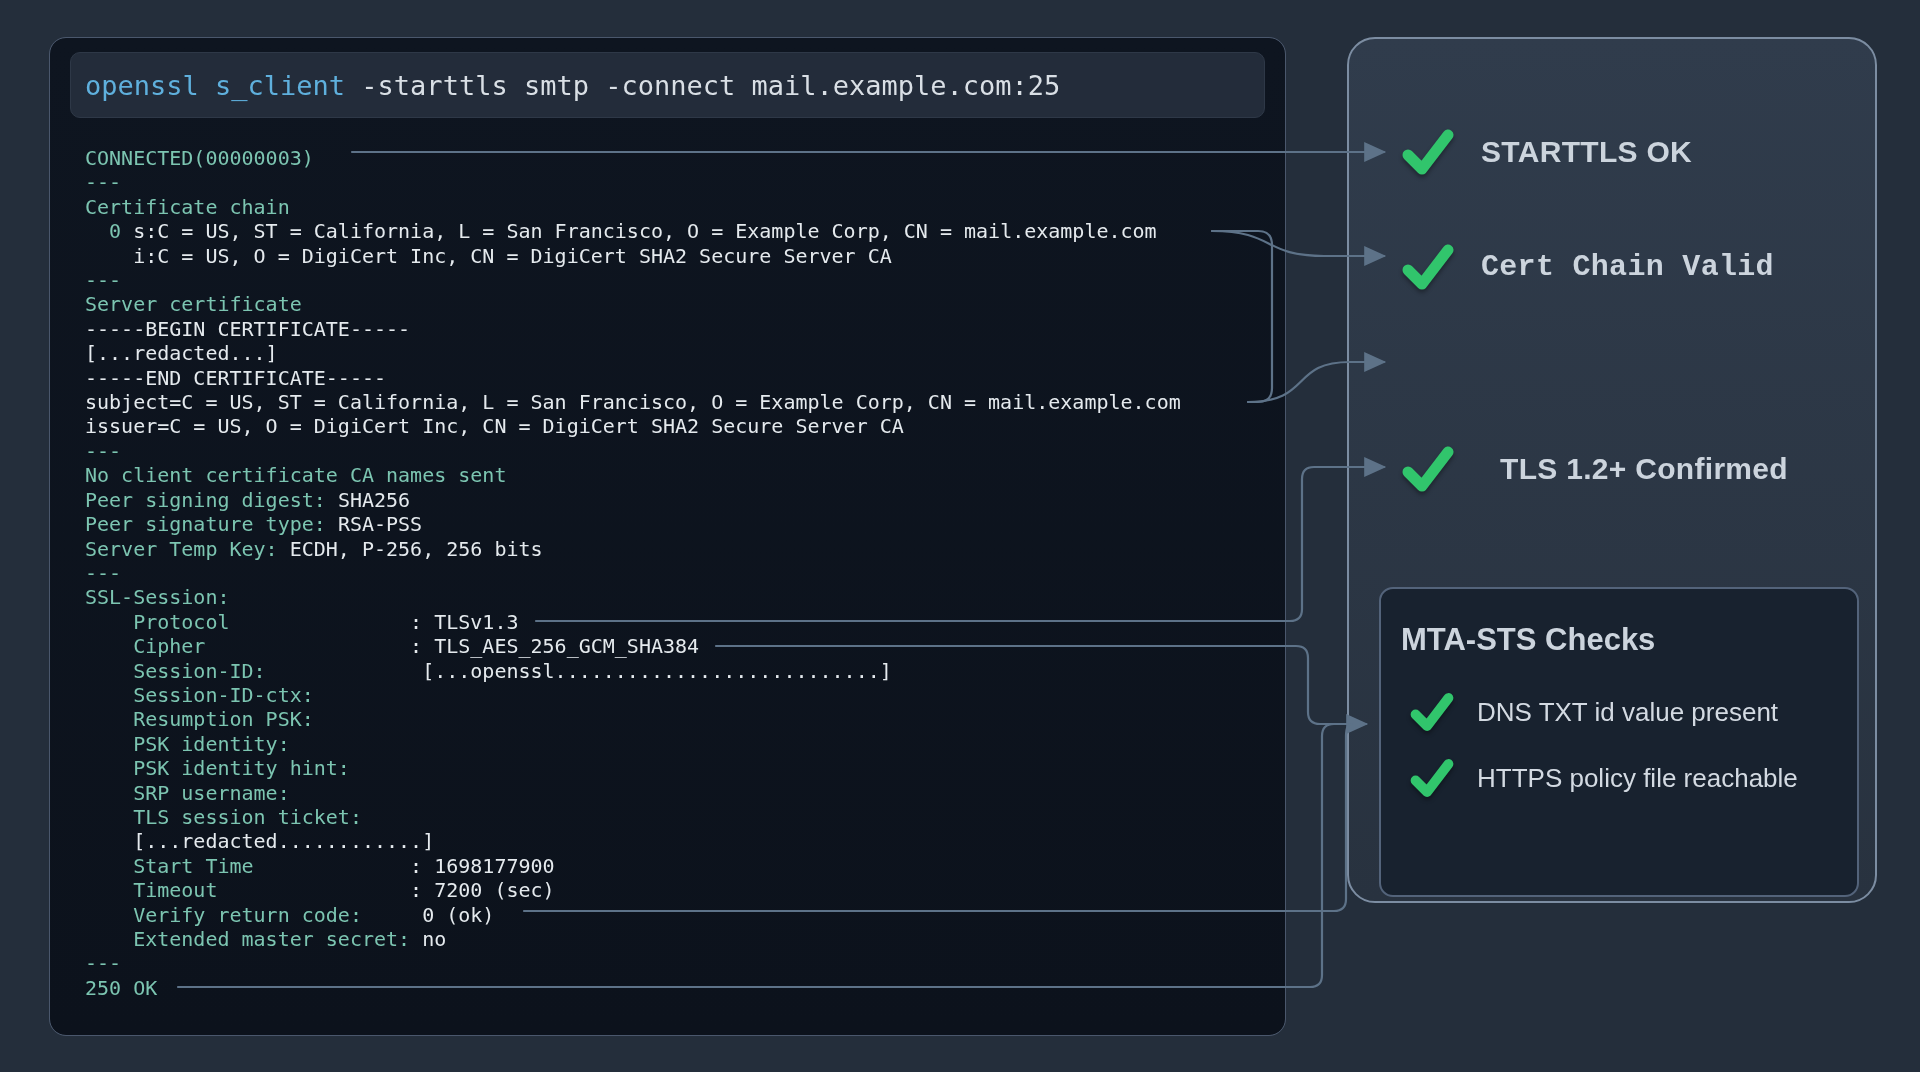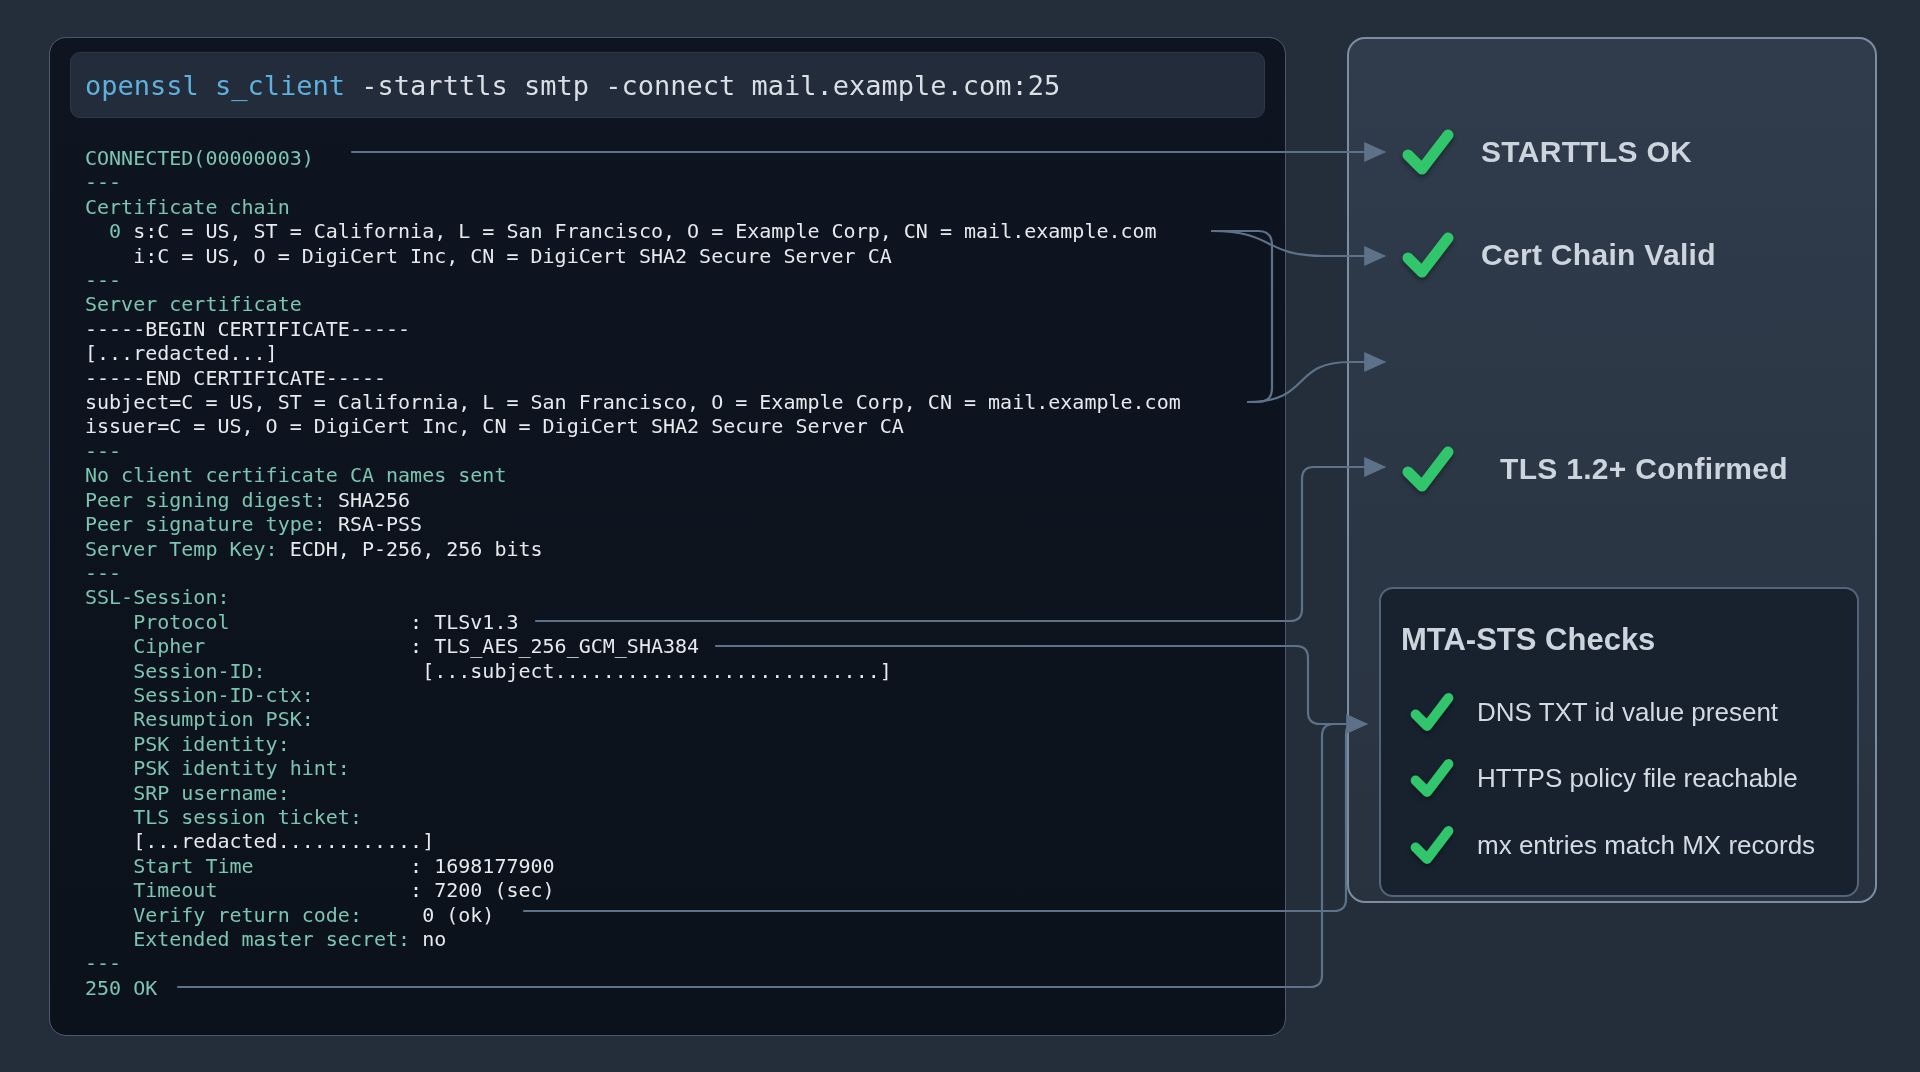--- a/index.html
+++ b/index.html
@@ -16,21 +16,21 @@
   .cmd-prog{color:#5fb0dd;}
   .cmd-args{color:#d9dfe5;}
   pre.term{position:absolute;left:35px;top:108px;margin:0;font-family:"DejaVu Sans Mono",monospace;
            font-size:20px;line-height:24.4px;letter-spacing:0;}
   .c-teal{color:#7cc5b1;}
   .c-white{color:#e5eaee;}
 
   
   .rpanel{position:absolute;left:1347px;top:37px;width:530px;height:866px;
           background:linear-gradient(180deg,#303c4c 0%,#28323f 100%);
-          border:2px solid #7c8da2;border-radius:18px;box-sizing:border-box;}
+          border:2px solid #7c8da2;border-radius:28px;box-sizing:border-box;}
   .check-row{position:absolute;left:51px;display:flex;align-items:center;gap:25px;transform:translateY(-50%);}
   .check-label{color:#ccd4dd;font-size:30px;font-weight:700;letter-spacing:.3px;}
   .check-icon svg{display:block;filter:drop-shadow(0 3px 2px rgba(0,0,0,.35));}
 
   
   .mtabox{position:absolute;left:30px;top:548px;width:480px;height:310px;background:#18222f;
           border:2px solid #53637a;border-radius:14px;box-sizing:border-box;}
   .mta-title{position:absolute;left:20px;top:51px;transform:translateY(-50%);
              color:#ccd4dd;font-size:31px;font-weight:700;}
   .mta-row{position:absolute;left:28px;display:flex;align-items:center;gap:22px;transform:translateY(-50%);}
@@ -67,21 +67,21 @@
 <span class="c-white">issuer=C = US, O = DigiCert Inc, CN = DigiCert SHA2 Secure Server CA</span>
 <span class="c-teal">---</span>
 <span class="c-teal">No client certificate CA names sent</span>
 <span class="c-teal">Peer signing digest: </span><span class="c-white">SHA256</span>
 <span class="c-teal">Peer signature type: </span><span class="c-white">RSA-PSS</span>
 <span class="c-teal">Server Temp Key: </span><span class="c-white">ECDH, P-256, 256 bits</span>
 <span class="c-teal">---</span>
 <span class="c-teal">SSL-Session:</span>
 <span class="c-teal">    Protocol               </span><span class="c-white">: TLSv1.3</span>
 <span class="c-teal">    Cipher                 </span><span class="c-white">: TLS_AES_256_GCM_SHA384</span>
-<span class="c-teal">    Session-ID:             </span><span class="c-white">[...subject...........................]</span>
+<span class="c-teal">    Session-ID:             </span><span class="c-white">[...openssl...........................]</span>
 <span class="c-teal">    Session-ID-ctx:</span>
 <span class="c-teal">    Resumption PSK:</span>
 <span class="c-teal">    PSK identity:</span>
 <span class="c-teal">    PSK identity hint:</span>
 <span class="c-teal">    SRP username:</span>
 <span class="c-teal">    TLS session ticket:</span>
 <span class="c-white">    [...redacted............]</span>
 <span class="c-teal">    Start Time             </span><span class="c-white">: 1698177900</span>
 <span class="c-teal">    Timeout                </span><span class="c-white">: 7200 (sec)</span>
 <span class="c-teal">    Verify return code:</span><span class="c-white">     0 (ok)</span>
@@ -95,21 +95,21 @@
 
     <div class="check-row" style="top:113px;">
       <span class="check-icon">
         <svg width="56" height="56" viewBox="0 0 56 56">
             <path d="M8 31 L22 45 L48 11" stroke="#31c56c" stroke-width="11" fill="none" stroke-linecap="round" stroke-linejoin="round"></path>
           </svg>
       </span>
       <span class="check-label">STARTTLS OK</span>
     </div>
 
-    <div class="check-row" style="top:216px;">
+    <div class="check-row" style="top:228px;font-family:Liberation Mono, monospace;">
       <span class="check-icon">
         <svg width="56" height="56" viewBox="0 0 56 56">
             <path d="M8 31 L22 45 L48 11" stroke="#31c56c" stroke-width="11" fill="none" stroke-linecap="round" stroke-linejoin="round"></path>
           </svg>
       </span>
       <span class="check-label">Cert Chain Valid</span>
     </div>
 
 
     <div class="check-row" style="top:430px;gap:44px;">
@@ -135,28 +135,20 @@
 
       <div class="mta-row" style="top:189px;text-align:right;">
         <span class="check-icon">
           <svg width="46" height="46" viewBox="0 0 56 56">
               <path d="M8 31 L22 45 L48 11" stroke="#31c56c" stroke-width="12" fill="none" stroke-linecap="round" stroke-linejoin="round"></path>
             </svg>
         </span>
         <span class="mta-label">HTTPS policy file reachable</span>
       </div>
 
-      <div class="mta-row" style="top:256px;">
-        <span class="check-icon">
-          <svg width="46" height="46" viewBox="0 0 56 56">
-              <path d="M8 31 L22 45 L48 11" stroke="#31c56c" stroke-width="12" fill="none" stroke-linecap="round" stroke-linejoin="round"></path>
-            </svg>
-        </span>
-        <span class="mta-label">mx entries match MX records</span>
-      </div>
     </div>
   </div>
 
 
   <svg class="wires" width="1920" height="1072" viewBox="0 0 1920 1072">
     <defs>
       <marker id="arr" orient="auto" markerWidth="11" markerHeight="9" refX="9" refY="4.5">
         <path d="M0 0 L10 4.5 L0 9 Z" fill="#5d7288"></path>
       </marker>
     </defs>

